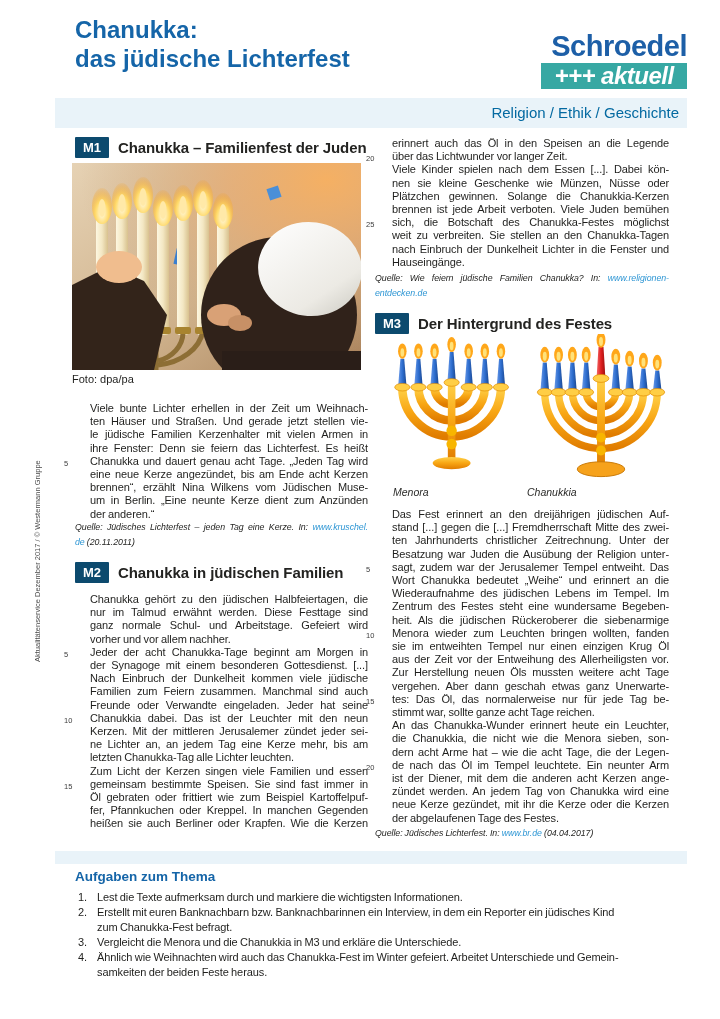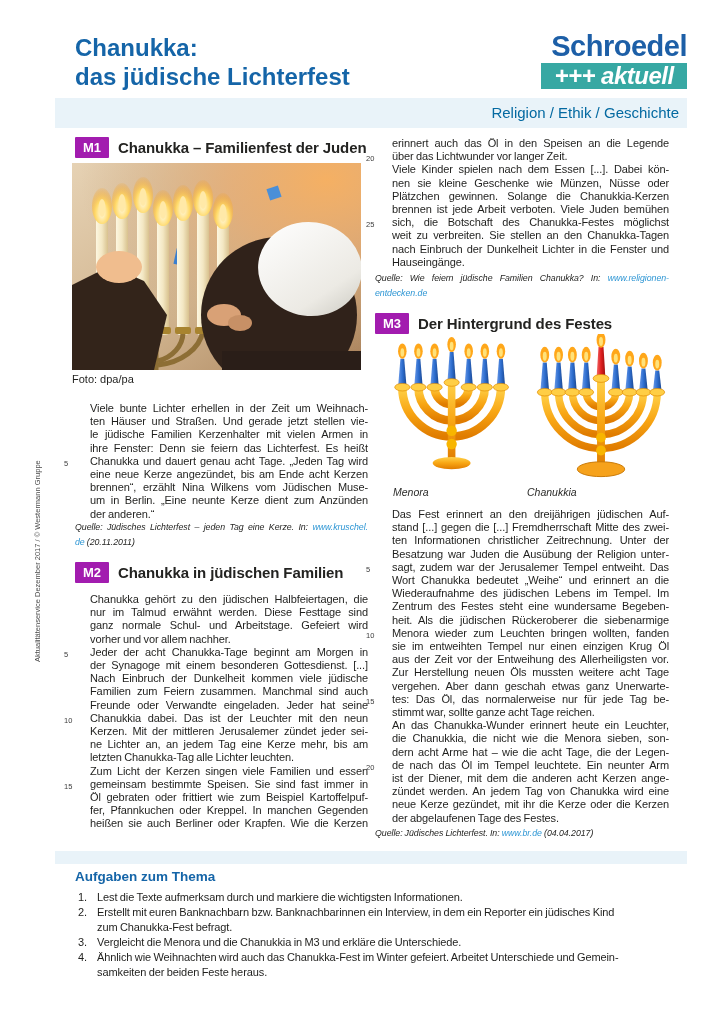--- a/index.html
+++ b/index.html
@@ -1,32 +1,32 @@
 <!DOCTYPE html>
 <html><head>
 <meta charset="utf-8">
 <style>
   html,body{margin:0;padding:0;background:#fff;}
   #page{position:relative;width:720px;height:1019px;background:#ffffff;
         font-family:"Liberation Sans",sans-serif;overflow:hidden;color:#1f1f1d;}
 
   
-  .title{position:absolute;left:75px;top:33px;font-size:24px;line-height:29px;
+  .title{position:absolute;left:75px;top:15px;font-size:24px;line-height:29px;
          font-weight:bold;color:#1565a8;}
   .logo-name{position:absolute;right:33px;top:30px;width:280px;text-align:right;
          font-size:29px;font-weight:bold;color:#1d5fa7;letter-spacing:-0.5px;}
   .logo-badge{position:absolute;right:33px;top:63px;width:146px;height:26px;
          background:#37a8a3;color:#fff;font-size:24px;font-style:italic;font-weight:bold;
          text-align:center;line-height:26px;letter-spacing:-0.5px;}
   .subject-bar{position:absolute;left:55px;top:98px;width:632px;height:30px;
          background:#e9f3f9;}
   .subject-bar span{position:absolute;right:8px;top:0;line-height:30px;font-size:15px;color:#0369a1;}
 
   
-  .mbadge{position:absolute;width:34px;height:21px;background:#a21caf;color:#fff;
+  .mbadge{position:absolute;width:34px;height:21px;background:#0c4a6e;color:#fff;
          font-size:13px;font-weight:bold;text-align:center;line-height:21px;border-radius:1px;}
   .mhead{position:absolute;font-size:15px;font-weight:bold;color:#232321;letter-spacing:-0.1px;}
 
   
   .photo{position:absolute;left:72px;top:163px;width:289px;height:207px;}
   .photo-caption{position:absolute;left:72px;top:373px;font-size:11px;color:#1f1f1d;}
 
   
   .textcol{position:absolute;font-size:11px;line-height:13.2px;color:#1f1f1d;
            letter-spacing:-0.1px;word-spacing:-0.5px;}
@@ -367,21 +367,21 @@
         <ellipse cx="133" cy="58" rx="7.5" ry="3.8"></ellipse>
       </g>
     </svg>
   </div>
   <div class="fig-label" style="left:393px;top:486px;">Menora</div>
   <div class="fig-label" style="left:527px;top:486px;">Chanukkia</div>
 
   <div id="m3-lines" class="textcol col-right" style="top:508px;">
       <div class="tl"><span>Das Fest erinnert an den dreijährigen jüdischen Auf-</span></div>
       <div class="tl"><span>stand [...] gegen die [...] Fremdherrschaft Mitte des zwei-</span></div>
-      <div class="tl"><span>ten Informationen christlicher Zeitrechnung. Unter der</span></div>
+      <div class="tl"><span>ten Jahrhunderts christlicher Zeitrechnung. Unter der</span></div>
       <div class="tl"><span>Besatzung war Juden die Ausübung der Religion unter-</span></div>
       <div class="tl"><span class="ln">5</span><span>sagt, zudem war der Jerusalemer Tempel entweiht. Das</span></div>
       <div class="tl"><span>Wort Chanukka bedeutet „Weihe“ und erinnert an die</span></div>
       <div class="tl"><span>Wiederaufnahme des jüdischen Lebens im Tempel. Im</span></div>
       <div class="tl"><span>Zentrum des Festes steht eine wundersame Begeben-</span></div>
       <div class="tl"><span>heit. Als die jüdischen Rückeroberer die siebenarmige</span></div>
       <div class="tl"><span class="ln">10</span><span>Menora wieder zum Leuchten bringen wollten, fanden</span></div>
       <div class="tl"><span>sie im entweihten Tempel nur einen einzigen Krug Öl</span></div>
       <div class="tl"><span>aus der Zeit vor der Entweihung des Allerheiligsten vor.</span></div>
       <div class="tl"><span>Zur Herstellung neuen Öls mussten weitere acht Tage</span></div>

